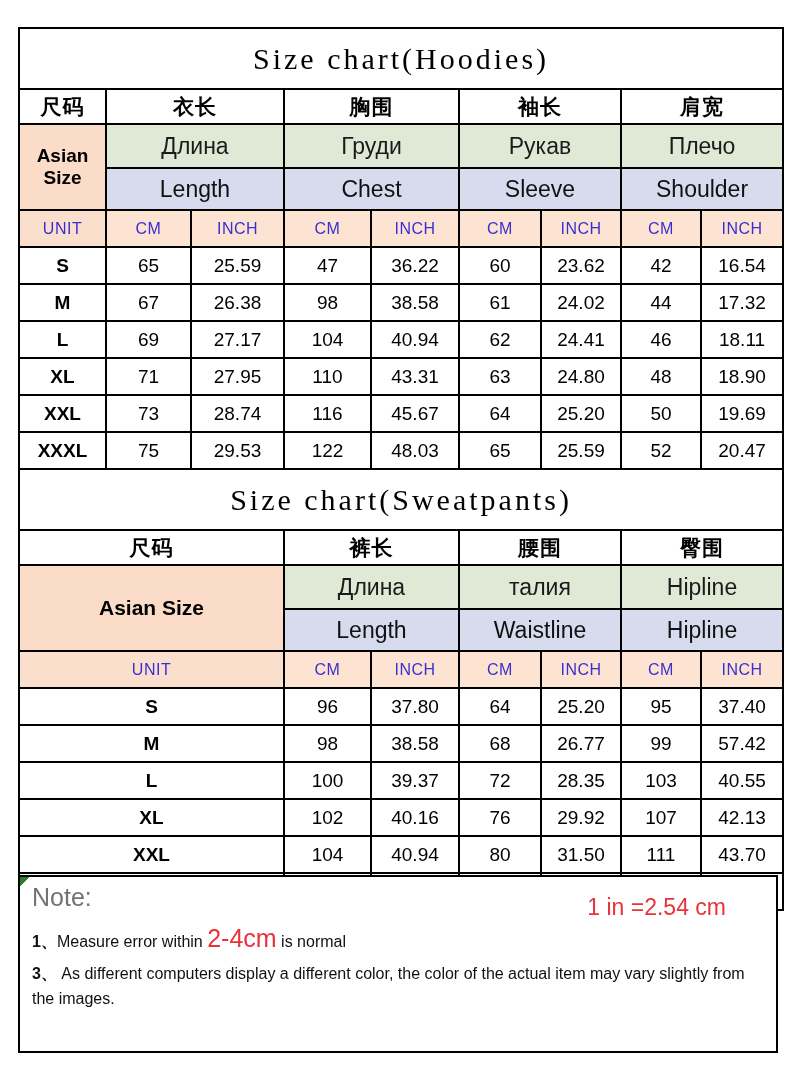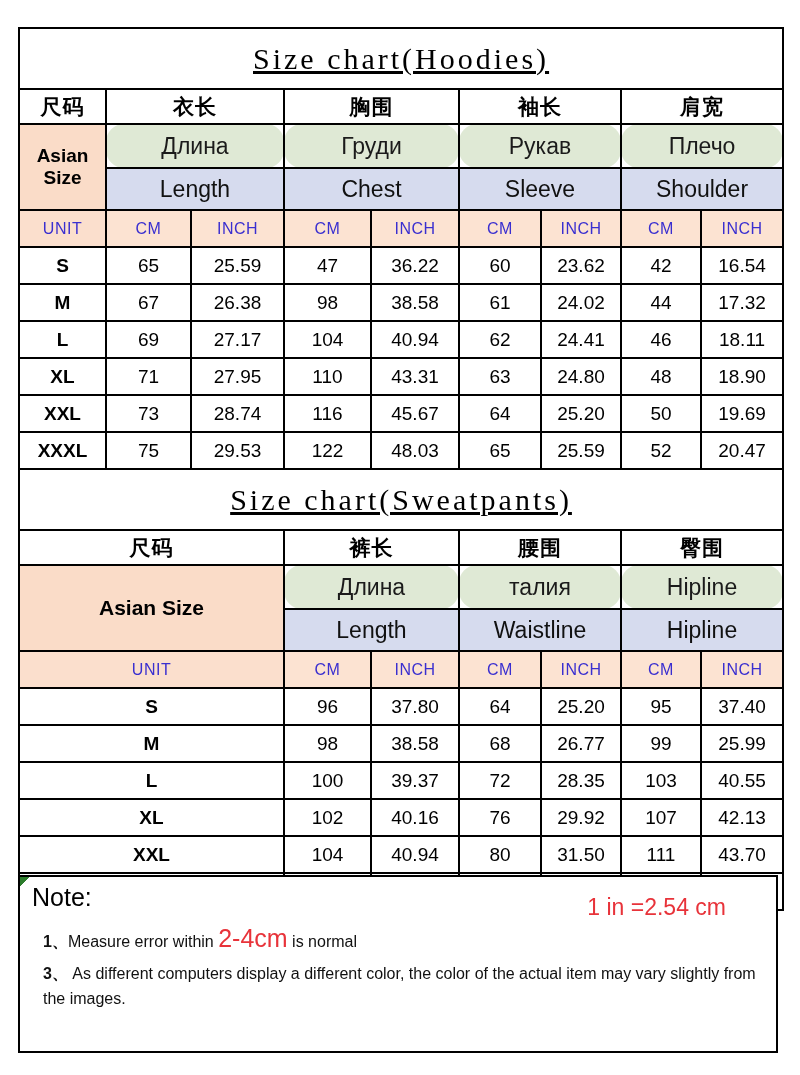--- a/index.html
+++ b/index.html
@@ -44,38 +44,36 @@
   }
 
   
   .title-cell {
     height: 59px;
     font-family: "Liberation Serif", serif;
     font-size: 30px;
     letter-spacing: 3px;
     color: #000;
     white-space: nowrap;
-    text-decoration: underline;
   }
 
   
   .cn-cell {
     height: 33px;
     font-size: 21px;
     font-weight: bold;
     letter-spacing: 1px;
   }
 
   
   .ru-cell {
     height: 42px;
     background: #dfe9d5 !important;
     font-size: 23px;
     color: #1b1b1b;
-    border-radius: 18px;
   }
   
   .en-cell {
     height: 40px;
     background: #d6dbee !important;
     font-size: 23px;
     color: #111;
   }
   
   .asian-cell {
@@ -124,35 +122,35 @@
     padding: 6px 8px 0 10px;
   }
   .note-head {
     position: relative;
     height: 34px;
   }
   .note-title {
     position: absolute;
     left: 2px;
     top: 0;
-    color: #000000;
+    color: #737373;
     font-size: 25px;
   }
   .note-conv {
     position: absolute;
     right: 42px;
     top: 11px;
     color: #e8333a;
     font-size: 23px;
   }
   .note-line {
     font-size: 16px;
     color: #111;
     line-height: 1.58;
-    margin: 2px 0 0 13px;
+    margin: 2px 0 0 2px;
   }
   .note-line .big-red {
     color: #e8333a;
     font-size: 25px;
     letter-spacing: 0px;
   }
   .note-line .mid-red {
     color: #e8333a;
     font-size: 24px;
   }
@@ -344,21 +342,21 @@
           <td class="data-cell">95</td>
           <td class="data-cell">37.40</td>
         </tr>
         <tr>
           <td class="data-cell size-cell" colspan="3">M</td>
           <td class="data-cell">98</td>
           <td class="data-cell">38.58</td>
           <td class="data-cell">68</td>
           <td class="data-cell">26.77</td>
           <td class="data-cell">99</td>
-          <td class="data-cell">25.99</td>
+          <td class="data-cell">57.42</td>
         </tr>
         <tr>
           <td class="data-cell size-cell" colspan="3">L</td>
           <td class="data-cell">100</td>
           <td class="data-cell">39.37</td>
           <td class="data-cell">72</td>
           <td class="data-cell">28.35</td>
           <td class="data-cell">103</td>
           <td class="data-cell">40.55</td>
         </tr>

